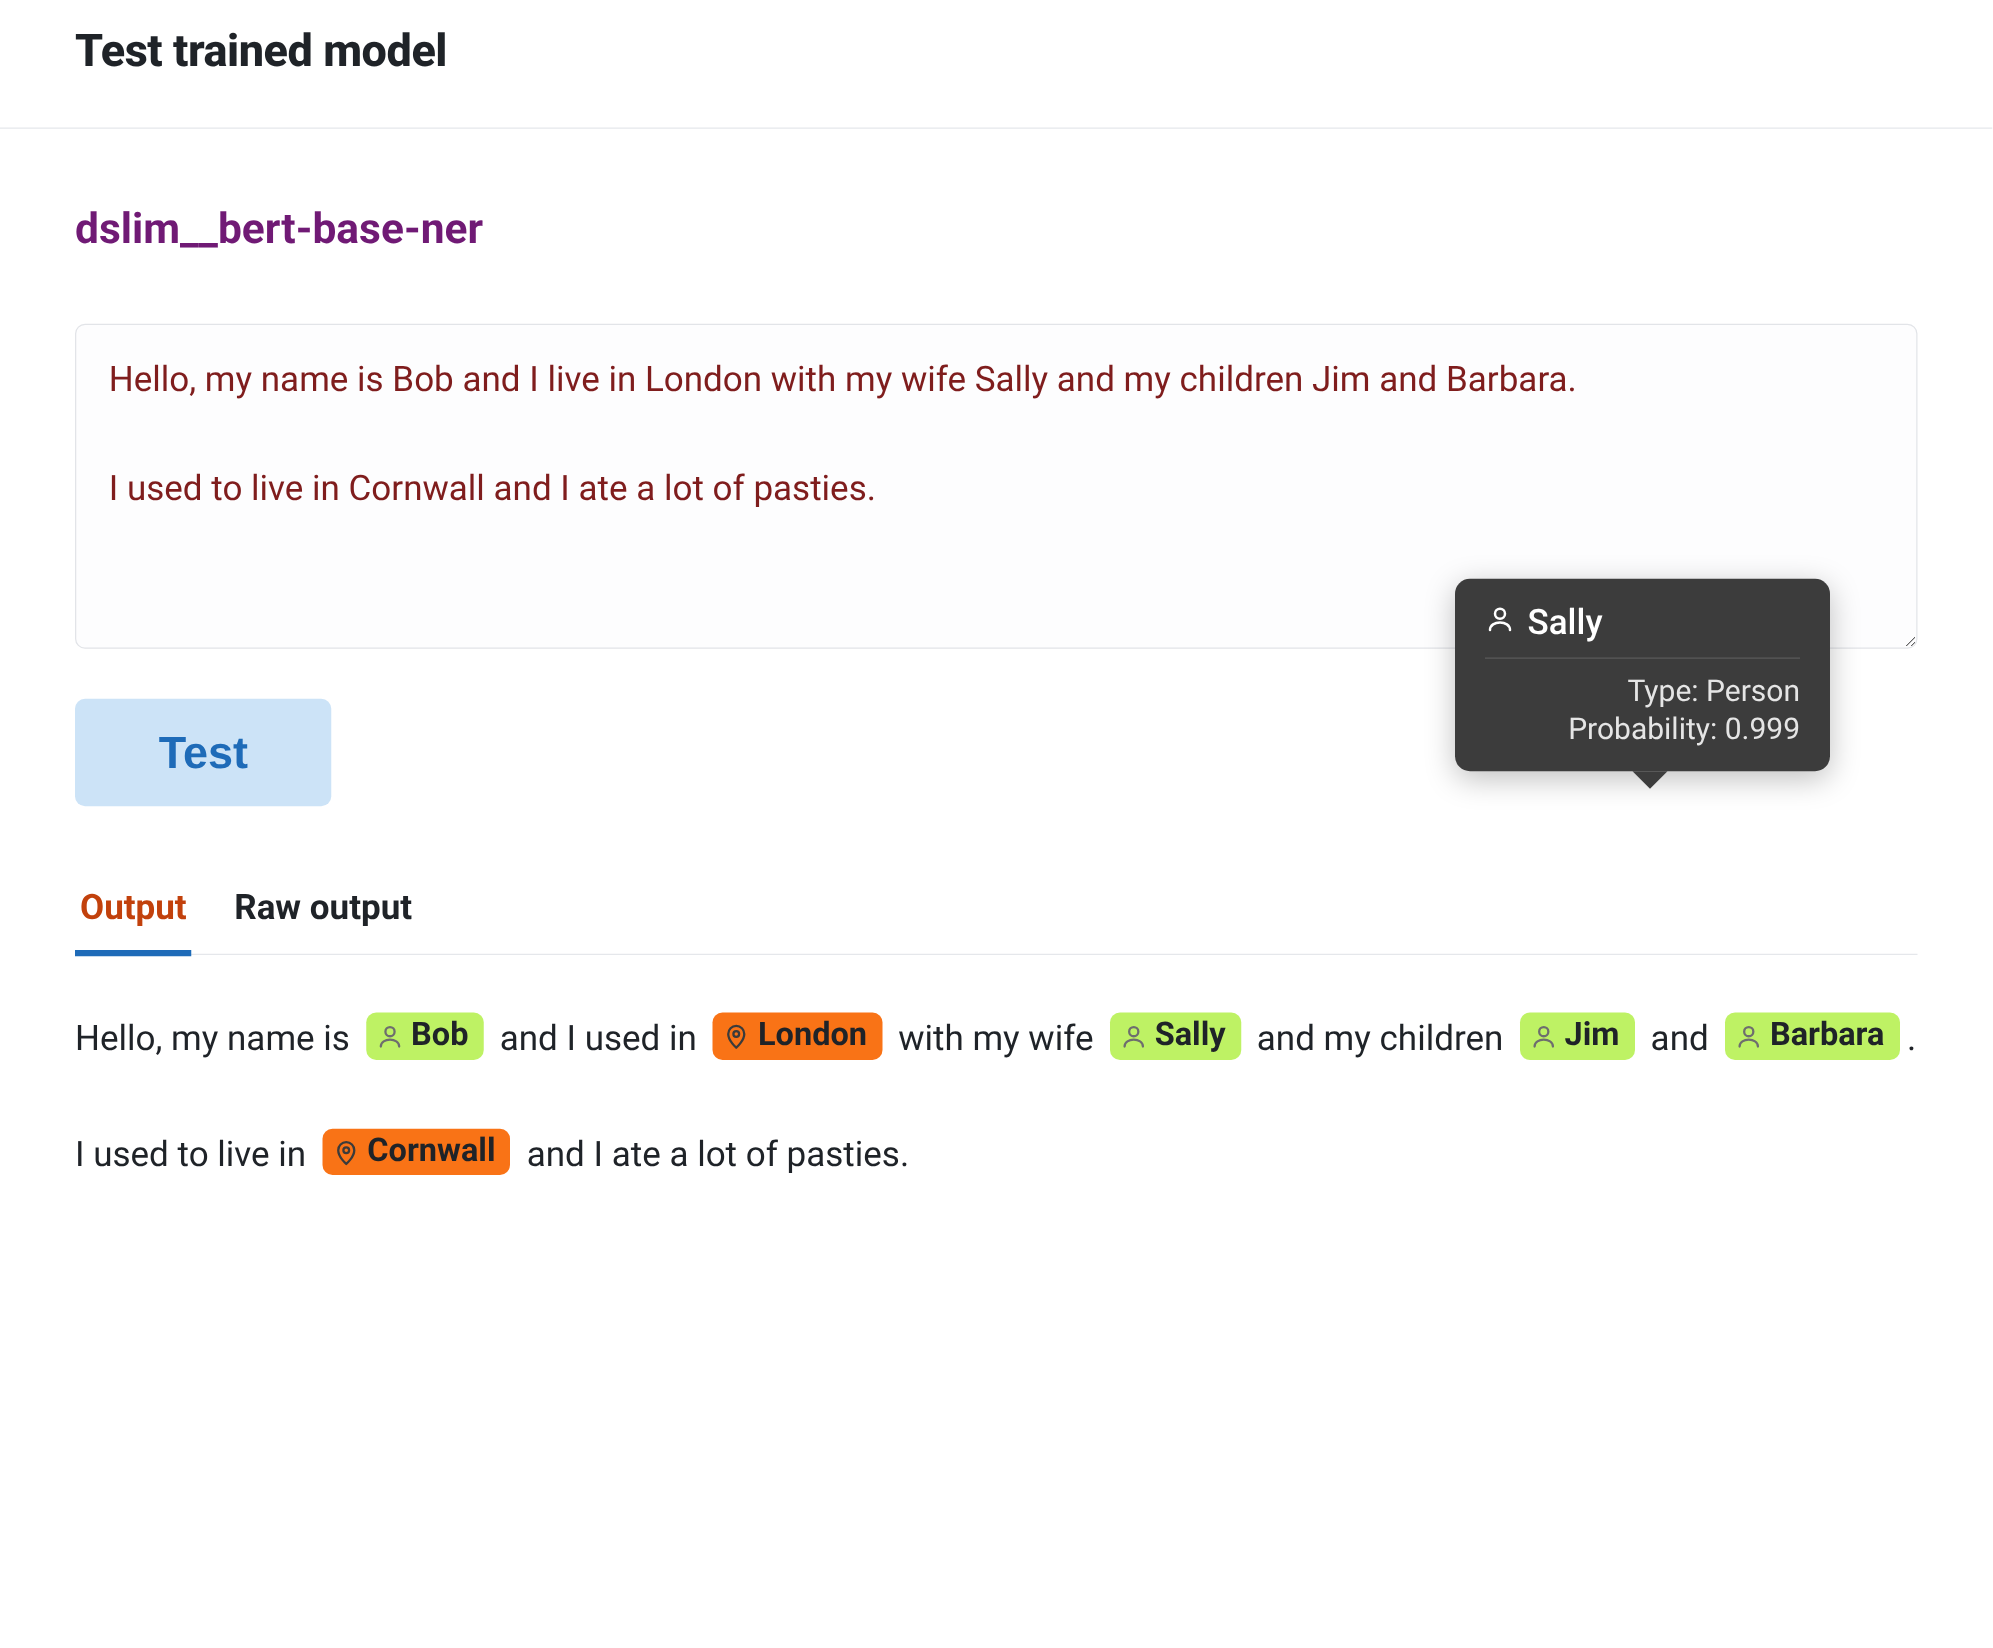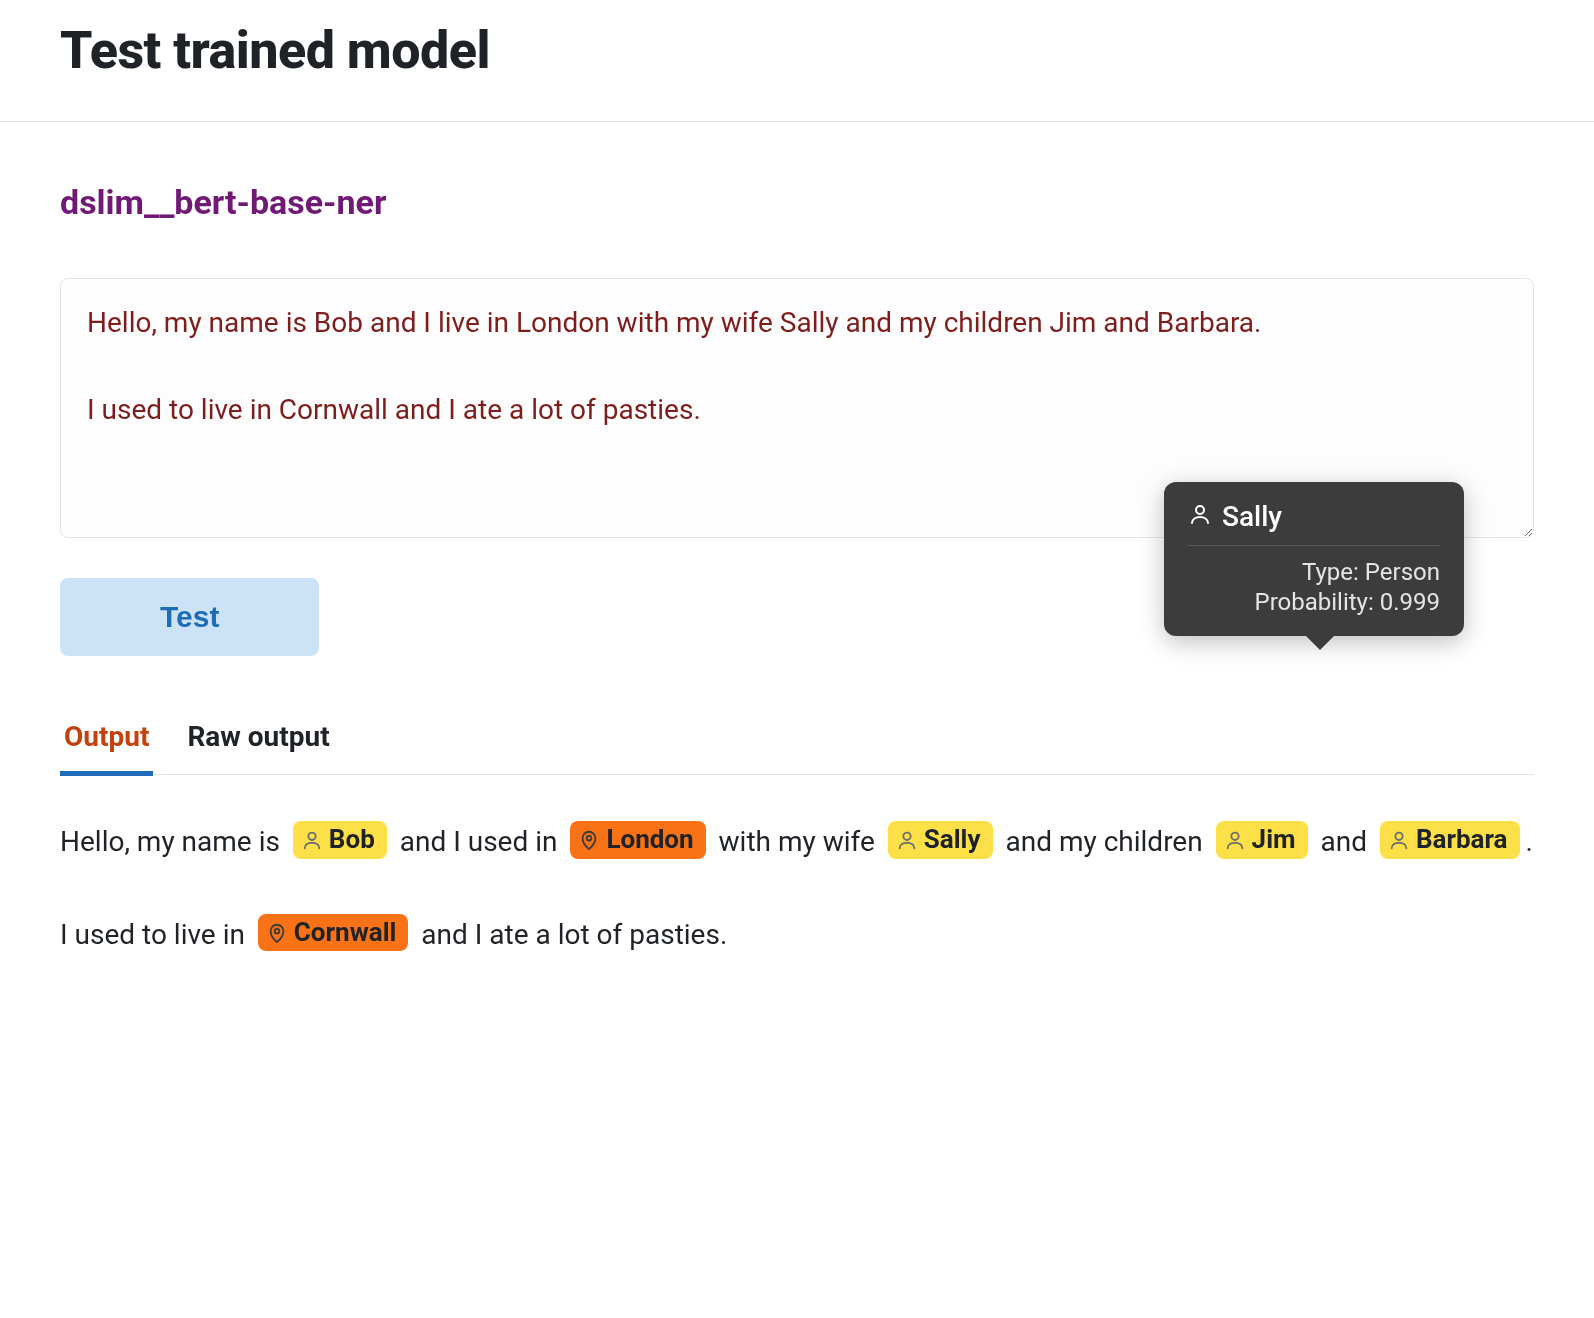--- a/index.html
+++ b/index.html
@@ -11,21 +11,21 @@
       font-family: -apple-system, BlinkMacSystemFont, "Segoe UI", Roboto, Helvetica, Arial, sans-serif;
       background: #ffffff;
       color: #1f2328;
       padding: 0;
     }
     .container {
       max-width: 1594px;
       padding: 20px 60px 40px 60px;
     }
     .page-title {
-      font-size: 52px;
+      font-size: 36px;
       font-weight: 800;
       margin-bottom: 40px;
       color: #1f2328;
       letter-spacing: -0.01em;
     }
     .hr {
       border: none;
       border-top: 1.5px solid #e5e7eb;
       margin: 0 -60px 60px -60px;
     }
@@ -47,22 +47,22 @@
       border-radius: 8px;
       resize: both;
       font-family: inherit;
       outline: none;
       overflow: auto;
       white-space: pre-wrap;
     }
     .test-button {
       display: inline-block;
       margin-top: 36px;
-      padding: 22px 100px;
-      font-size: 30px;
+      padding: 22px 67px;
+      font-size: 36px;
       font-weight: 600;
       color: #1e6bb8;
       background: #cce3f7;
       border: none;
       border-radius: 8px;
       cursor: pointer;
     }
     .tabs {
       display: flex;
       gap: 30px;
@@ -103,21 +103,21 @@
       border-radius: 8px;
       font-weight: 700;
       font-size: 26px;
       vertical-align: baseline;
       line-height: 1.2;
       position: relative;
       margin: 0 6px;
       cursor: pointer;
     }
     .entity-chip.person {
-      background: #fde047;
+      background: #bef264;
       color: #1f2328;
       justify-content: center;
     }
     .entity-chip.location {
       background: #f97316;
       color: #1f2328;
     }
     .entity-chip svg {
       width: 22px;
       height: 22px;

